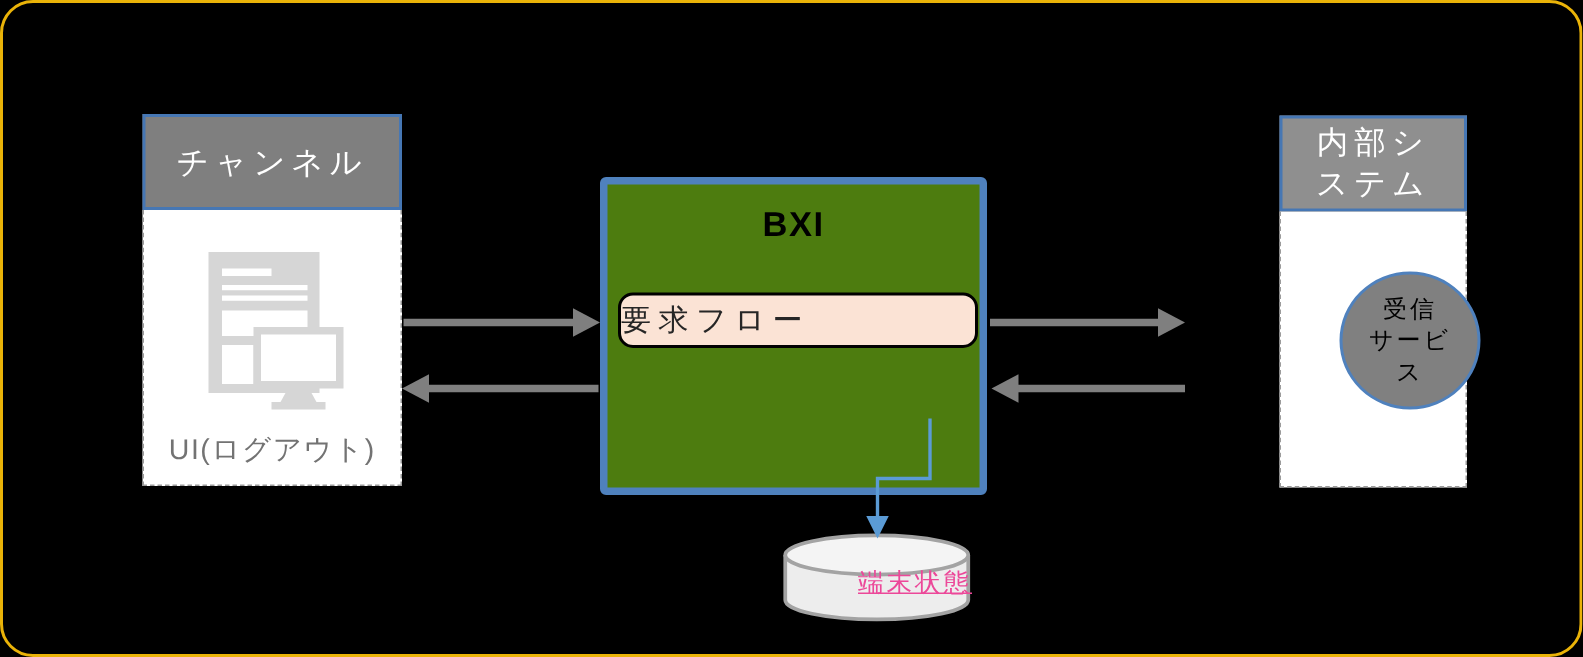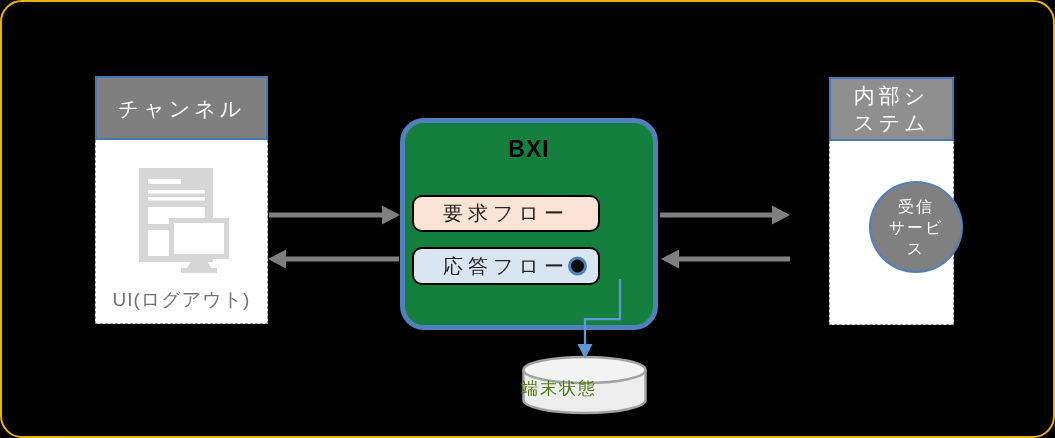--- a/index.html
+++ b/index.html
@@ -10,21 +10,21 @@
   }
   .canvas {
     position:relative; width:1055px; height:438px;
     background:#000; border:2px solid #eab308; border-radius:22px;
     overflow:hidden;
   }
 
   
   .sysbox { position:absolute; width:173px; }
   .channel-box  { left:93px;  top:74px; }
-  .internal-box { left:779px; top:75px;padding-left:48px; }
+  .internal-box { left:803px; top:75px;padding-left:48px; }
   .box-header {
     height:64px; background:#7f7f7f; border:2.5px solid #4677b4;
     color:#fff; font-size:21px; letter-spacing:4px; line-height:27px;
     display:flex; align-items:center; justify-content:center;
     text-align:center; padding:0 16px;
   }
   .internal-box .box-header { background:#8f8f8f; }
   .box-body {
     height:184px; background:#fff;
     border:1px dashed #9b9b9b; border-top:none;
@@ -32,53 +32,53 @@
     display:flex; flex-direction:column; align-items:center;
   }
   .device-icon-svg { margin-top:28px; }
   .channel-label {
     margin-top:auto; margin-bottom:10px;
     font-size:19px; color:#737373; letter-spacing:1px; white-space:nowrap;
   }
   .service-circle {
     position:absolute; left:39px; top:40px; width:94px; height:92px;
     background:#808080; border:2.5px solid #4f81bd; border-radius:50%;
-    color:#ffffff; font-size:16px; letter-spacing:2px; line-height:21px;
+    color:#000000; font-size:16px; letter-spacing:2px; line-height:21px;
     display:flex; flex-direction:column; align-items:center; justify-content:center;
     text-align:center;
   }
 
   
   .bxi-box {
     position:absolute; left:398px; top:116px; width:258px; height:212px;
-    background:#15803d; border:5px solid #4f81bd; border-radius:24px;
+    background:#4d7c0f; border:5px solid #4f81bd; border-radius:4px;
   }
   .bxi-title {
     margin-top:13px; text-align:center;
     font-size:23px; font-weight:bold; color:#000; letter-spacing:1px;
   }
   .flow-bar {
-    position:absolute; left:7px; width:188px; height:38px;
+    position:absolute; left:7px; width:240px; height:38px;
     border:2.25px solid #000; border-radius:10px;
-    display:flex; align-items:center; justify-content:center;
+    display:flex; align-items:center; justify-content:flex-start;
     font-size:20px; letter-spacing:5px; color:#262626;
   }
   .flow-bar.request  { top:72px;  height:37px; background:#fbe3d5; }
   .flow-bar.response { top:124px; background:#d9e6f2; }
   .endpoint {
     position:absolute; right:11px; top:50%; transform:translateY(-50%);
     width:19px; height:19px; background:#0b0b0b;
     border:3px solid #4f81bd; border-radius:50%;
   }
 
   
   .cylinder-svg { position:absolute; left:519px; top:353px; }
   .cylinder-label {
     position:absolute; left:519px; top:375px; width:127px;
-    text-align:left; font-size:17px; color:#4d7c0f; letter-spacing:2px;
+    text-align:right; font-size:17px; color:#ec4899; letter-spacing:2px;text-decoration:underline;
   }
 
   
   .overlay { position:absolute; left:0; top:0; pointer-events:none; }
 </style>
 </head>
 <body>
 
 <div class="canvas">
 
@@ -98,24 +98,20 @@
         <rect x="48" y="100" width="36" height="5" fill="#d6d6d6"></rect>
       </svg>
       <div class="channel-label">UI(ログアウト)</div>
     </div>
   </div>
 
   <div class="bxi-box">
     <div class="bxi-title">BXI</div>
     <div class="flow-bar request">
       <span>要求フロー</span>
-    </div>
-    <div class="flow-bar response">
-      <span>応答フロー</span>
-      <span class="endpoint"></span>
     </div>
   </div>
 
   <div class="sysbox internal-box">
     <div class="box-header">内部システム</div>
     <div class="box-body">
       <div class="service-circle">
         <span>受信</span>
         <span>サービ</span>
         <span>ス</span>

